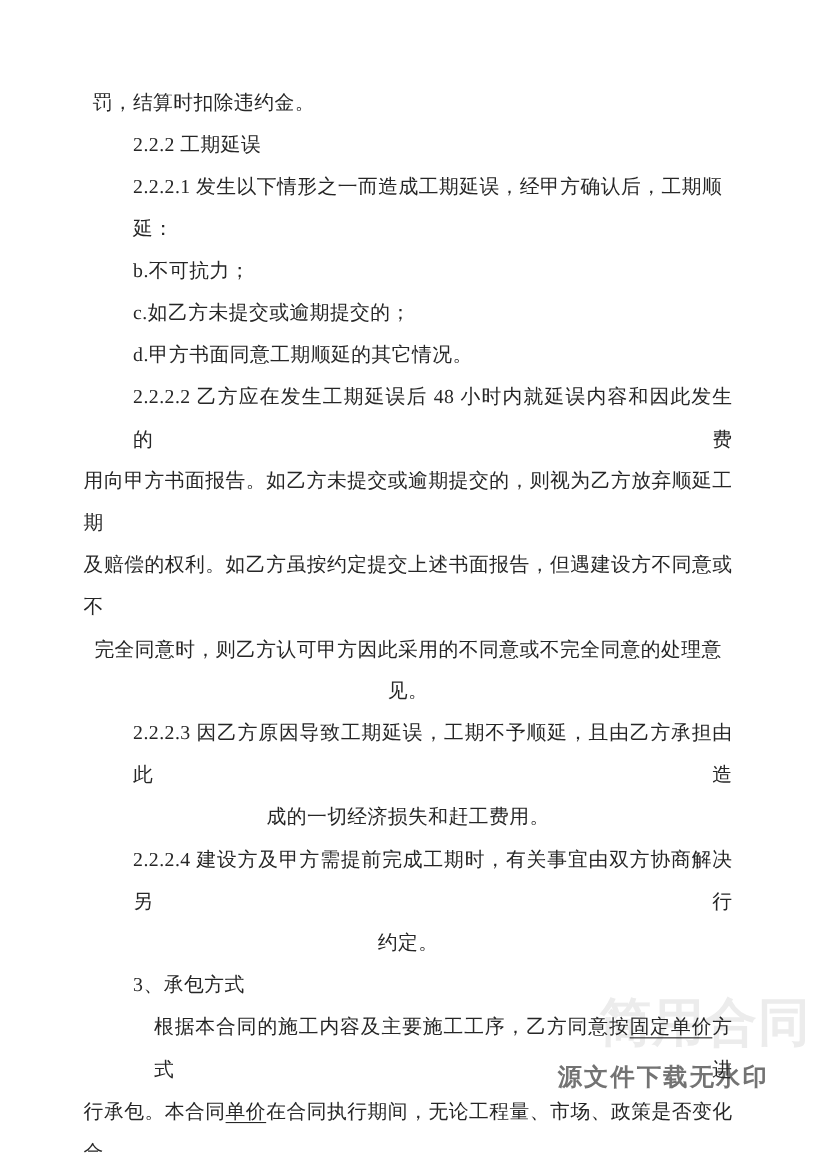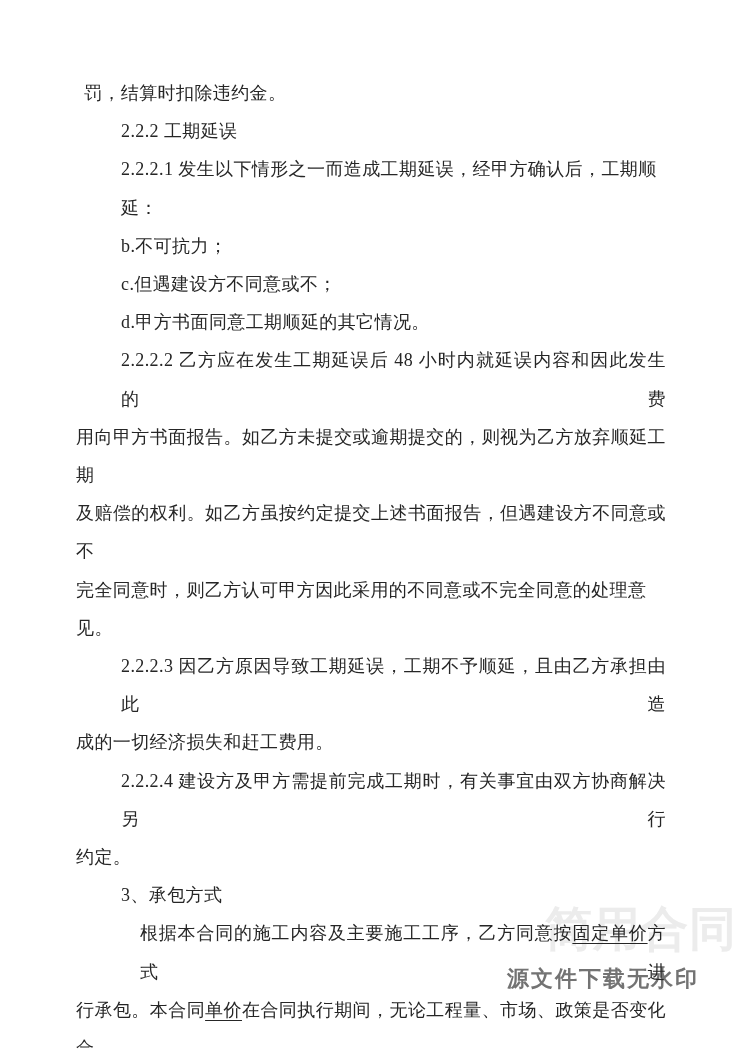--- a/index.html
+++ b/index.html
@@ -31,21 +31,21 @@
     text-align: left;
   }
   .line.fill {
     text-align: justify;
     text-align-last: justify;
   }
   .line.bold { font-weight: normal; }
   .ind-cont { padding-left: 8px; }
   .ind-para { padding-left: 45px; }
   .ind-deep { padding-left: 64px; }
-  .ind-none { padding-left: 0; }
+  .ind-none { padding-left: 0; text-align: center; }
   .u {
     text-decoration: underline;
     text-underline-offset: 4px;
   }
   .watermark {
     position: absolute;
     z-index: 1;
     font-family: "Liberation Sans", "DejaVu Sans", sans-serif;
     font-weight: bold;
     white-space: nowrap;
@@ -67,21 +67,21 @@
 <body>
 
 <div class="page" style="background: rgb(255, 255, 255);">
   <div class="watermark watermark-brand" style="color: rgb(236, 236, 236);">简用合同</div>
   <div class="watermark watermark-subtitle" style="color: #737373;">源文件下载无水印</div>
   <div class="doc" style="color: rgb(38, 38, 38);">
       <div class="line ind-cont"><span>罚，结算时扣除违约金。</span></div>
       <div class="line ind-para"><span>2.2.2 工期延误</span></div>
       <div class="line ind-para"><span>2.2.2.1 发生以下情形之一而造成工期延误，经甲方确认后，工期顺延：</span></div>
       <div class="line ind-para"><span>b.不可抗力；</span></div>
-      <div class="line ind-para"><span>c.但遇建设方不同意或不；</span></div>
+      <div class="line ind-para"><span>c.如乙方未提交或逾期提交的；</span></div>
       <div class="line ind-para"><span>d.甲方书面同意工期顺延的其它情况。</span></div>
       <div class="line ind-para fill"><span>2.2.2.2 乙方应在发生工期延误后 48 小时内就延误内容和因此发生的费</span></div>
       <div class="line ind-none fill"><span>用向甲方书面报告。如乙方未提交或逾期提交的，则视为乙方放弃顺延工期</span></div>
       <div class="line ind-none fill"><span>及赔偿的权利。如乙方虽按约定提交上述书面报告，但遇建设方不同意或不</span></div>
       <div class="line ind-none"><span>完全同意时，则乙方认可甲方因此采用的不同意或不完全同意的处理意见。</span></div>
       <div class="line ind-para fill"><span>2.2.2.3 因乙方原因导致工期延误，工期不予顺延，且由乙方承担由此造</span></div>
       <div class="line ind-none"><span>成的一切经济损失和赶工费用。</span></div>
       <div class="line ind-para fill"><span>2.2.2.4 建设方及甲方需提前完成工期时，有关事宜由双方协商解决另行</span></div>
       <div class="line ind-none"><span>约定。</span></div>
       <div class="line ind-para bold"><span>3、承包方式</span></div>

